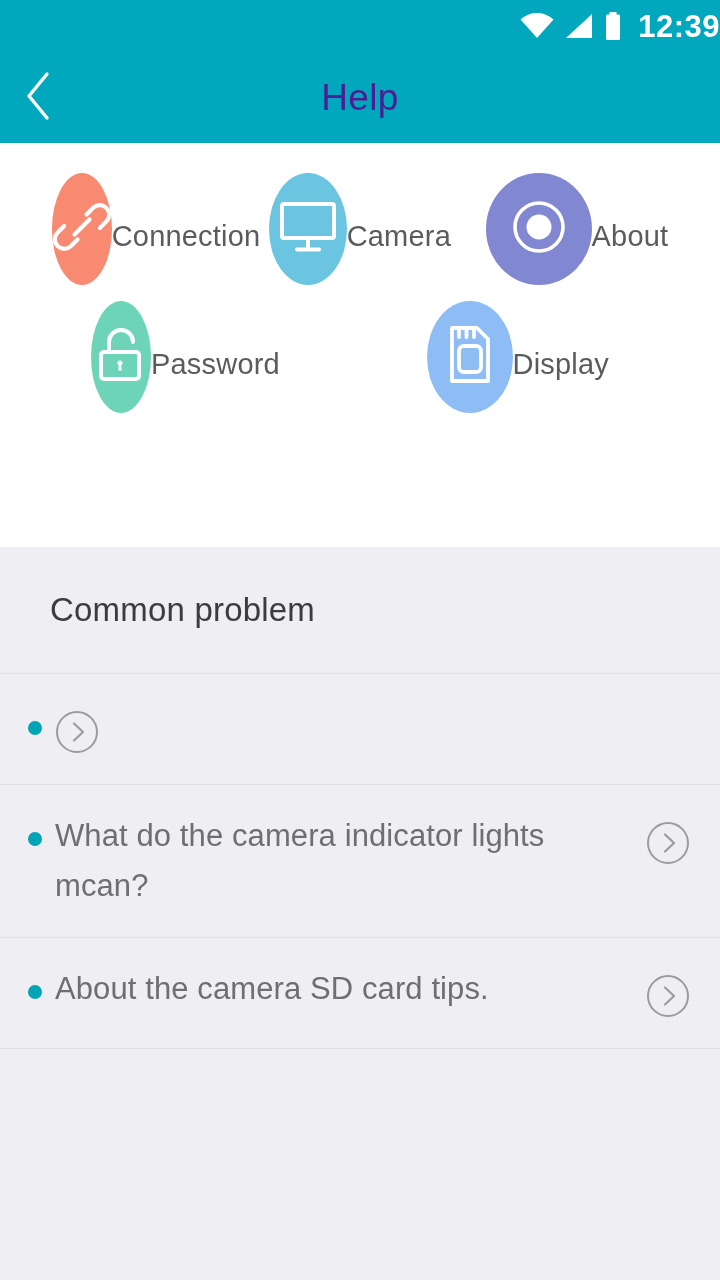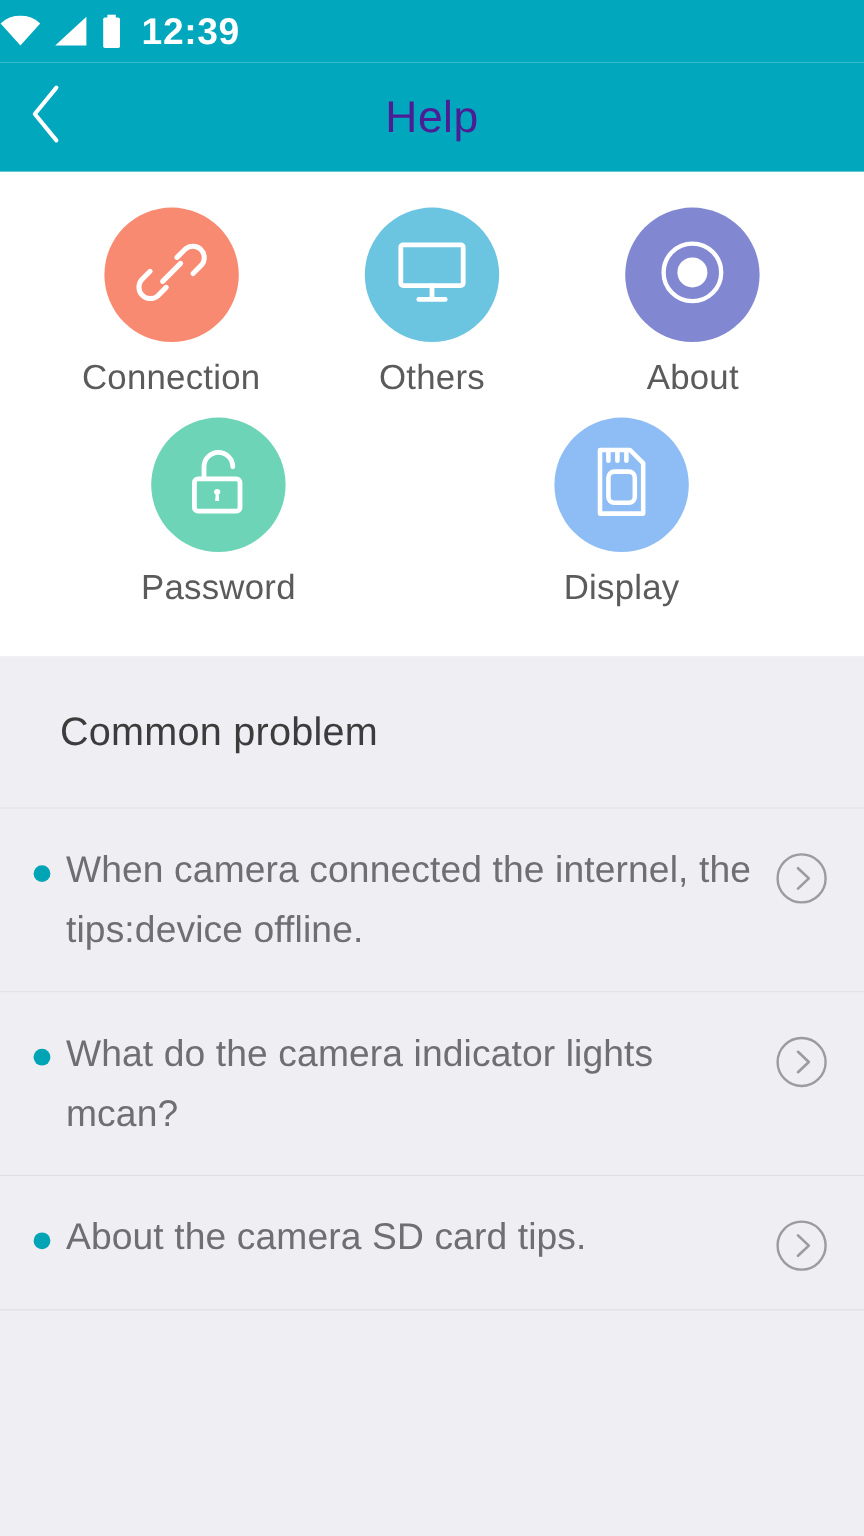--- a/index.html
+++ b/index.html
@@ -7,21 +7,21 @@
     width: 720px; height: 1280px;
     background: #EFEEF3;
     font-family: "Liberation Sans", sans-serif;
     overflow: hidden;
   }
   .phone { position: relative; width: 720px; height: 1280px; background: #EFEEF3; }
 
   
   .statusbar {
     height: 52px; background: #01A7BC;
-    display: flex; align-items: center; 
+    display: flex; align-items: center; justify-content: flex-end;
     gap: 10px;
   }
   .sb-icon { display: flex; align-items: center; }
   .sb-time {
     color: #fff; font-size: 31px; font-weight: bold;
     letter-spacing: .5px; margin-left: 6px; line-height: 1;
   }
 
   
   .appbar {
@@ -47,21 +47,21 @@
     height: 404px;
   }
   .grid-row {
     display: flex; align-items: flex-start;
     justify-content: space-around;
     padding: 0 34px;
   }
   .grid-row + .grid-row { margin-top: 16px; padding-left: 14px; }
   .cat {
     width: 182px;
-    display: flex; flex-direction: column; align-items: center;
+    display: flex; flex-direction: row; align-items: center;
     cursor: pointer;
   }
   .cat-circle {
     width: 112px; height: 112px; border-radius: 50%;
     display: flex; align-items: center; justify-content: center;
   }
   .cat-label {
     margin-top: 14px;
     font-size: 29px; color: #5B5B5B; font-weight: 400;
     letter-spacing: .2px; white-space: nowrap;
@@ -167,21 +167,21 @@
           <span>
             <svg width="62" height="58" viewBox="0 0 62 58">
               <g fill="none" stroke="#ffffff" stroke-width="4" stroke-linejoin="round" stroke-linecap="round">
                 <rect x="5" y="6" width="52" height="34" rx="2"></rect>
                 <path d="M31 40 L31 50"></path>
                 <path d="M20 51.5 L42 51.5"></path>
               </g>
             </svg>
           </span>
         </div>
-        <div class="cat-label">Others</div>
+        <div class="cat-label">Camera</div>
       </div>
 
       <div class="cat">
         <div class="cat-circle" style="background:#8188D1">
           <span>
             <svg width="64" height="64" viewBox="0 0 64 64">
               <circle cx="32" cy="32" r="24" fill="none" stroke="#ffffff" stroke-width="3.6"></circle>
               <circle cx="32" cy="32" r="12.5" fill="#ffffff"></circle>
             </svg>
           </span>
@@ -230,21 +230,20 @@
   </div>
 
   <div class="section-head">
     <span class="section-head-text">Common problem</span>
   </div>
 
   <div class="qlist">
 
     <div class="qitem">
       <span class="q-bullet"></span>
-      <span class="q-text">When camera connected the internel, the tips:device offline.</span>
       <span class="q-chevron">
         <svg width="44" height="44" viewBox="0 0 44 44">
           <circle cx="22" cy="22" r="20" fill="none" stroke="#9B9BA0" stroke-width="2"></circle>
           <path d="M19 13.5 L28 22 L19 30.5" fill="none" stroke="#9B9BA0" stroke-width="2.2" stroke-linecap="round" stroke-linejoin="round"></path>
         </svg>
       </span>
     </div>
 
 
     <div class="qitem">

